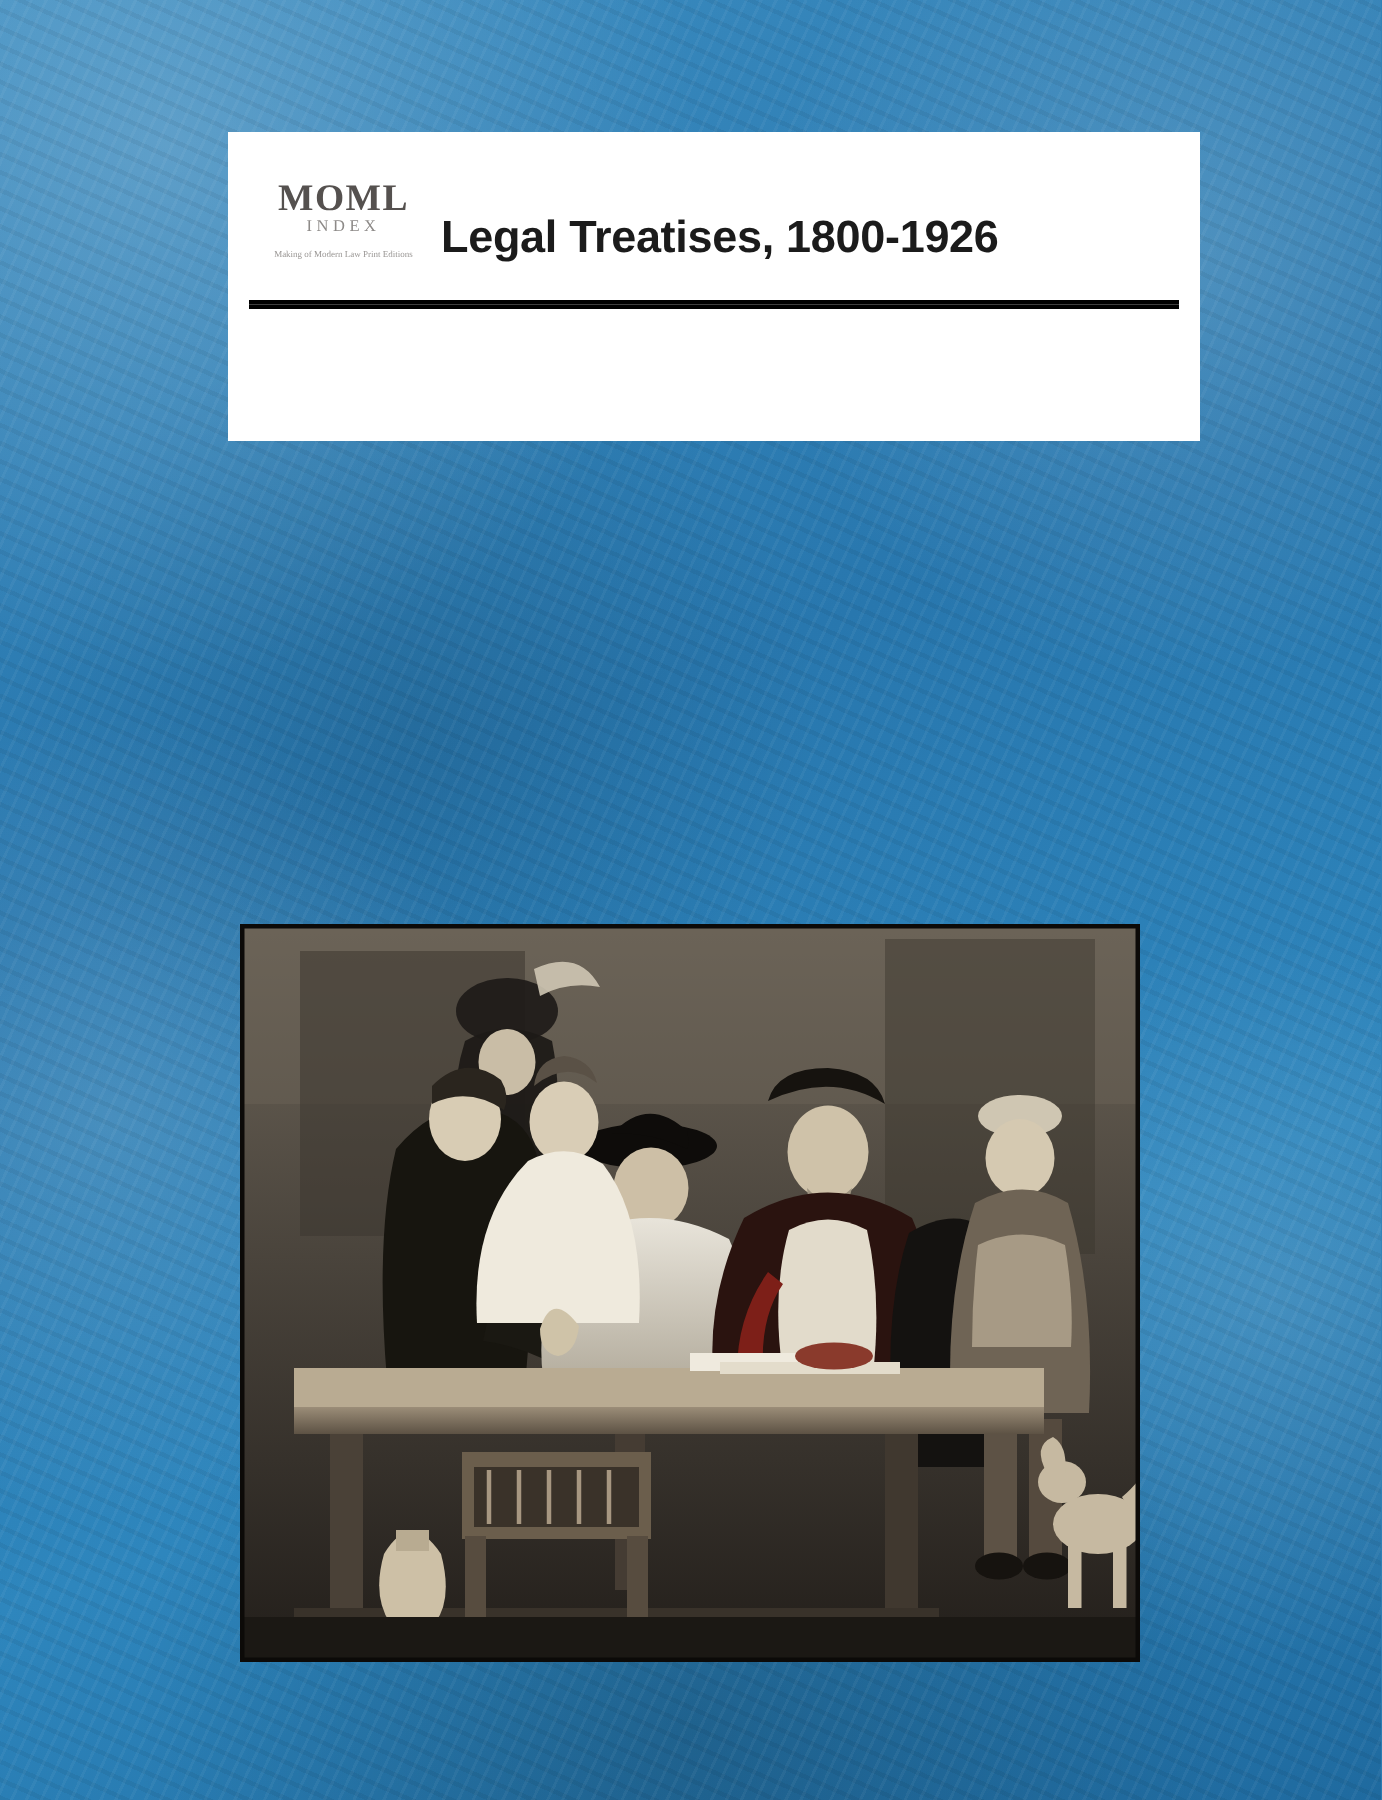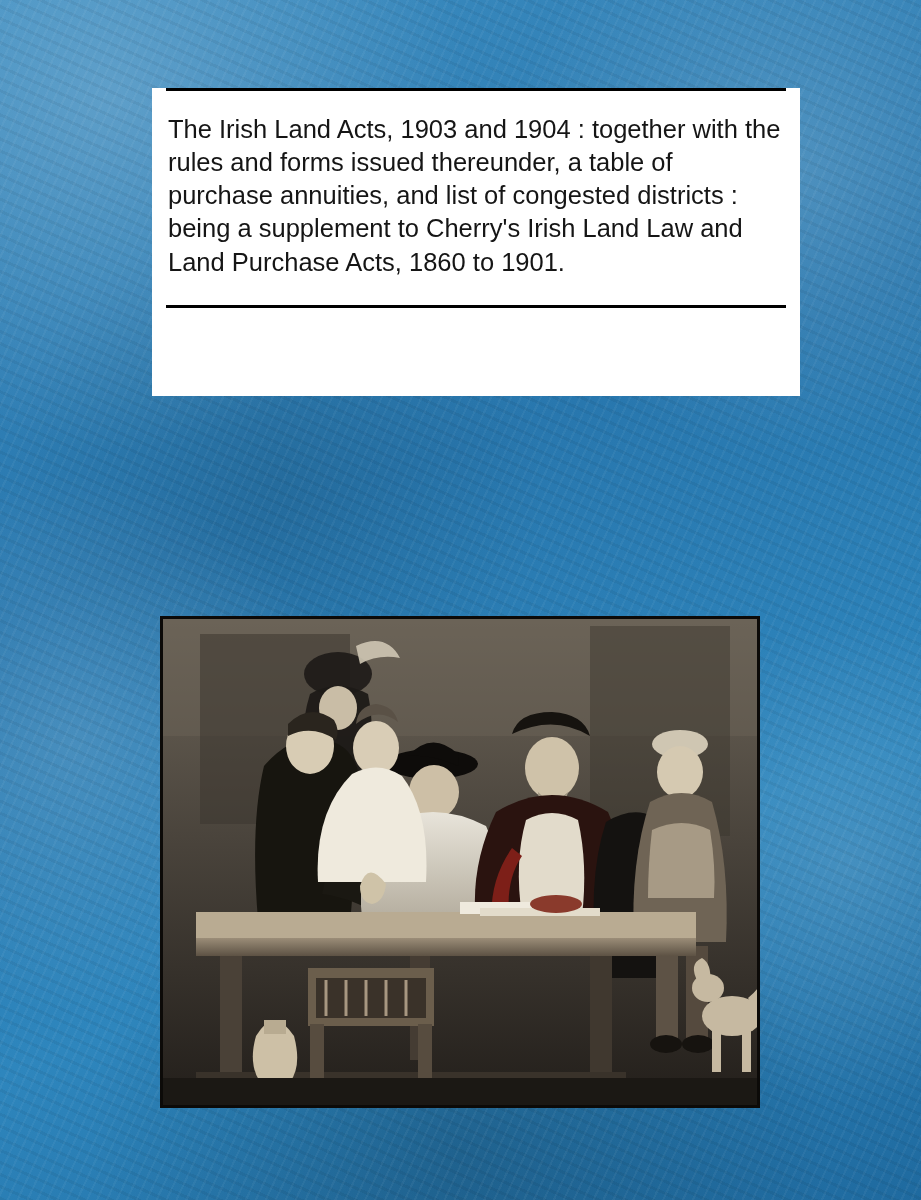--- a/index.html
+++ b/index.html
@@ -134,26 +134,34 @@
   }
   .illustration svg { display: block; }
 </style>
 </head>
 <body>
 
 <div class="page">
 
   <div class="cover-card">
 
+    <div class="brand-row">
+
+      <div class="moml-logo">
+        <div class="moml-word">MOML</div>
+        <div class="moml-sub">INDEX</div>
+        <div class="moml-tag">Making of Modern Law
+Print Editions</div>
+      </div>
+
+      <div class="series-title">Legal Treatises, 1800-1926</div>
+    </div>
 
     <div class="rule"></div>
 
-    <div class="title-block">
-      <h1 class="book-title">The Irish Land Acts, 1903 and 1904 : together with the rules and forms issued thereunder, a table of purchase annuities, and list of congested districts : being a supplement to Cherry's Irish Land Law and Land Purchase Acts, 1860 to 1901.</h1>
-    </div>
 
     <div class="rule"></div>
 
     <div class="tail-block"></div>
   </div>
 
   <div class="illustration">
     <svg width="600" height="492" viewBox="0 0 600 492">
       <defs>
         <linearGradient id="bgWall" x1="0" y1="0" x2="0" y2="1">

